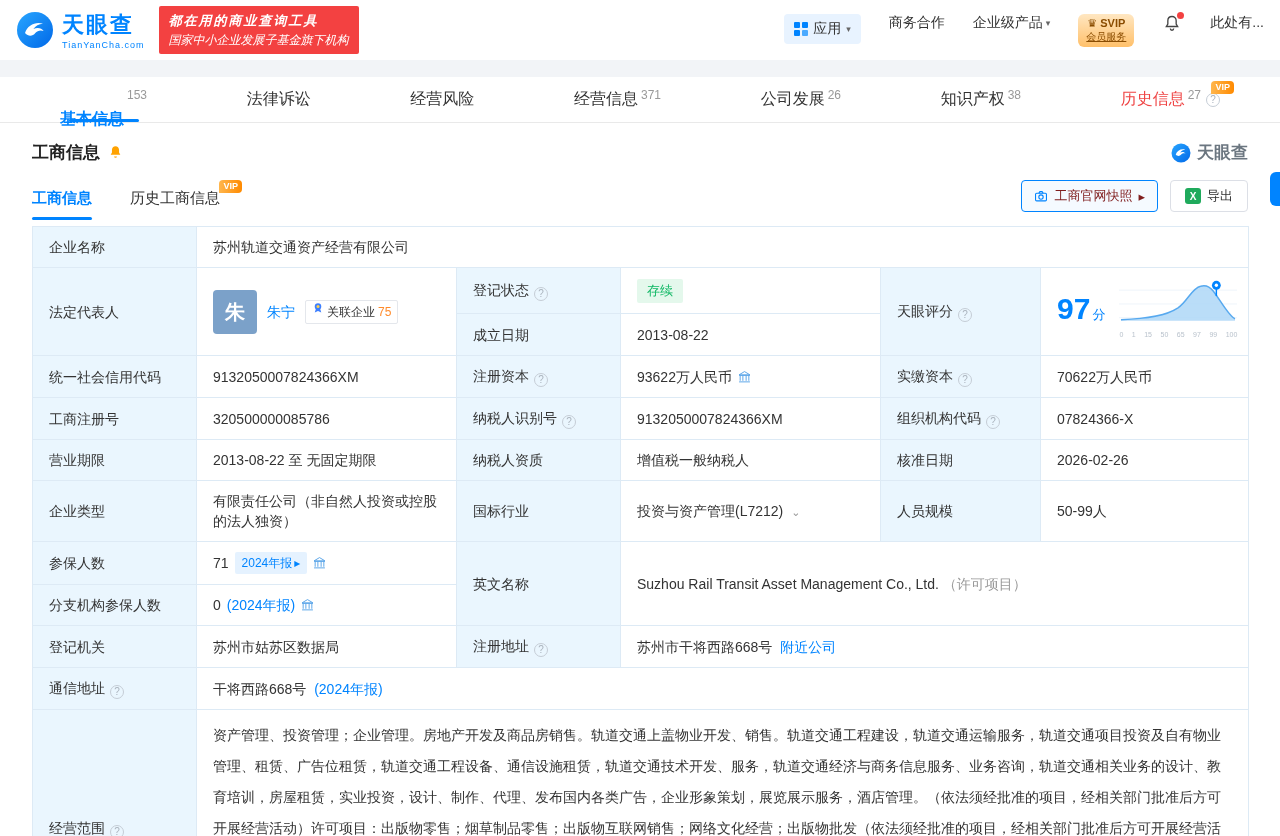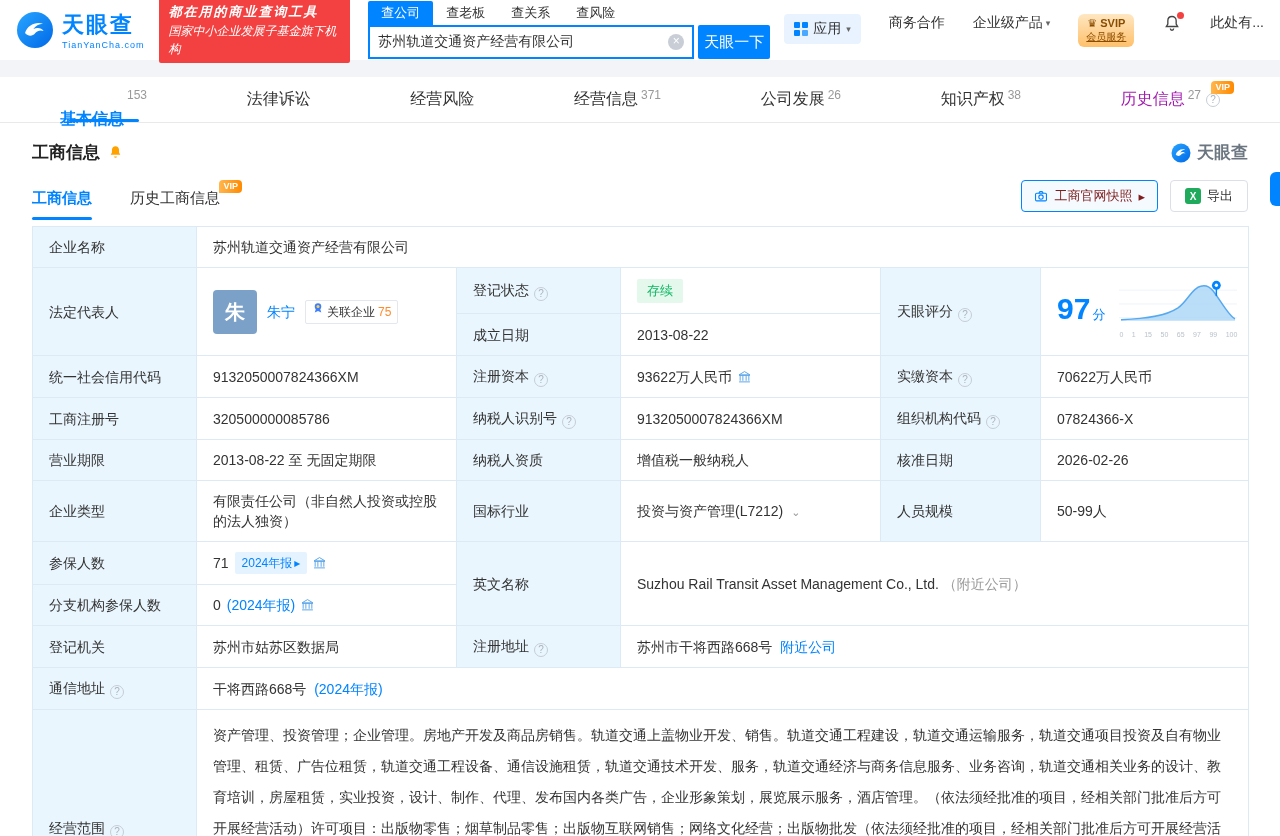--- a/index.html
+++ b/index.html
@@ -40,21 +40,21 @@
   .gray-gap { height:17px; background:#f2f4f7; }
 
   
   .navbar { display:flex; align-items:center; justify-content:space-between; height:46px; padding:0 60px;
     background:#fff; border-bottom:1px solid #e9e9e9; }
   .nav-tab { position:relative; height:100%; display:flex; align-items:center; font-size:16px; cursor:pointer; }
   .nt-label { color:#333; }
   .nav-tab.active .nt-label { color:#0084ff; font-weight:700;margin-top:40px; }
   .nav-tab.active::after { content:''; position:absolute; bottom:0; left:50%; transform:translateX(-50%);
     width:70px; height:3px; background:#0084ff; border-radius:2px; }
-  .nav-tab.vip .nt-label { color:#a21caf; }
+  .nav-tab.vip .nt-label { color:#ef4444; }
   .nt-count { font-size:12px; color:#999; position:relative; top:-5px; margin-left:3px; }
   .vip-tag { background:linear-gradient(90deg,#ffb64d,#ff8a00); color:#fff; font-size:9px; font-weight:700;
     padding:1px 4px; border-radius:4px 4px 4px 0; line-height:11px; }
   .nav-tab .vip-tag { position:absolute; top:4px; right:-14px; }
 
   
   .section-head { display:flex; align-items:center; justify-content:space-between; padding:18px 32px 0; }
   .sec-left { display:flex; align-items:center; gap:7px; }
   .sec-title { font-size:17px; font-weight:700; color:#222; }
   .brand { display:flex; align-items:center; gap:6px; font-size:17px; font-weight:700; color:#6b7680; }
@@ -122,35 +122,20 @@
     </svg>
     <div class="logo-text">
       <div class="logo-cn">天眼查</div>
       <div class="logo-en">TianYanCha.com</div>
     </div>
   </div>
   <div class="promo">
     <div class="p1">都在用的商业查询工具</div>
     <div class="p2">国家中小企业发展子基金旗下机构</div>
   </div>
-  <div class="search-wrap">
-    <div class="search-tabs" id="searchTabs">
-        <span class="stab active">查公司</span>
-        <span class="stab">查老板</span>
-        <span class="stab">查关系</span>
-        <span class="stab">查风险</span>
-      </div>
-    <div class="search-row">
-      <div class="search-box">
-        <input class="search-input" value="苏州轨道交通资产经营有限公司" style="">
-        <span class="clear-icon">×</span>
-      </div>
-      <button class="search-btn">天眼一下</button>
-    </div>
-  </div>
   <div class="top-menu">
     <div class="apps-btn">
       <svg width="14" height="14" viewBox="0 0 14 14">
         <rect x="0" y="0" width="6" height="6" rx="1" fill="#0084ff"></rect>
         <rect x="8" y="0" width="6" height="6" rx="1" fill="#0084ff"></rect>
         <rect x="0" y="8" width="6" height="6" rx="1" fill="#0084ff"></rect>
         <rect x="8" y="8" width="6" height="6" rx="1" fill="#49a9ff"></rect>
       </svg>
       <span>应用</span>
       <span class="caret">▾</span>
@@ -394,21 +379,21 @@
                 <span>▸</span>
           </span>
           <svg class="arch-ic" width="13" height="12" viewBox="0 0 24 22">
             <path d="M2 8h20M4 8v10M9 8v10M15 8v10M20 8v10M2 20h20M12 1L2 7h20z" fill="none" stroke="#5ba6e8" stroke-width="1.8"></path>
           </svg>
         </span>
       </td>
       <td class="lbl" rowspan="2"><span>英文名称</span></td>
       <td class="val" colspan="3" rowspan="2">
         <span>Suzhou Rail Transit Asset Management Co., Ltd.</span>
-        <span class="gray-note">（附近公司）</span>
+        <span class="gray-note">（许可项目）</span>
       </td>
     </tr>
     <tr>
       <td class="lbl"><span>分支机构参保人数</span></td>
       <td class="val">
         <span class="inline-flex">
           <span>0</span>
           <a class="link">(2024年报)</a>
           <svg class="arch-ic" width="13" height="12" viewBox="0 0 24 22">
             <path d="M2 8h20M4 8v10M9 8v10M15 8v10M20 8v10M2 20h20M12 1L2 7h20z" fill="none" stroke="#5ba6e8" stroke-width="1.8"></path>

